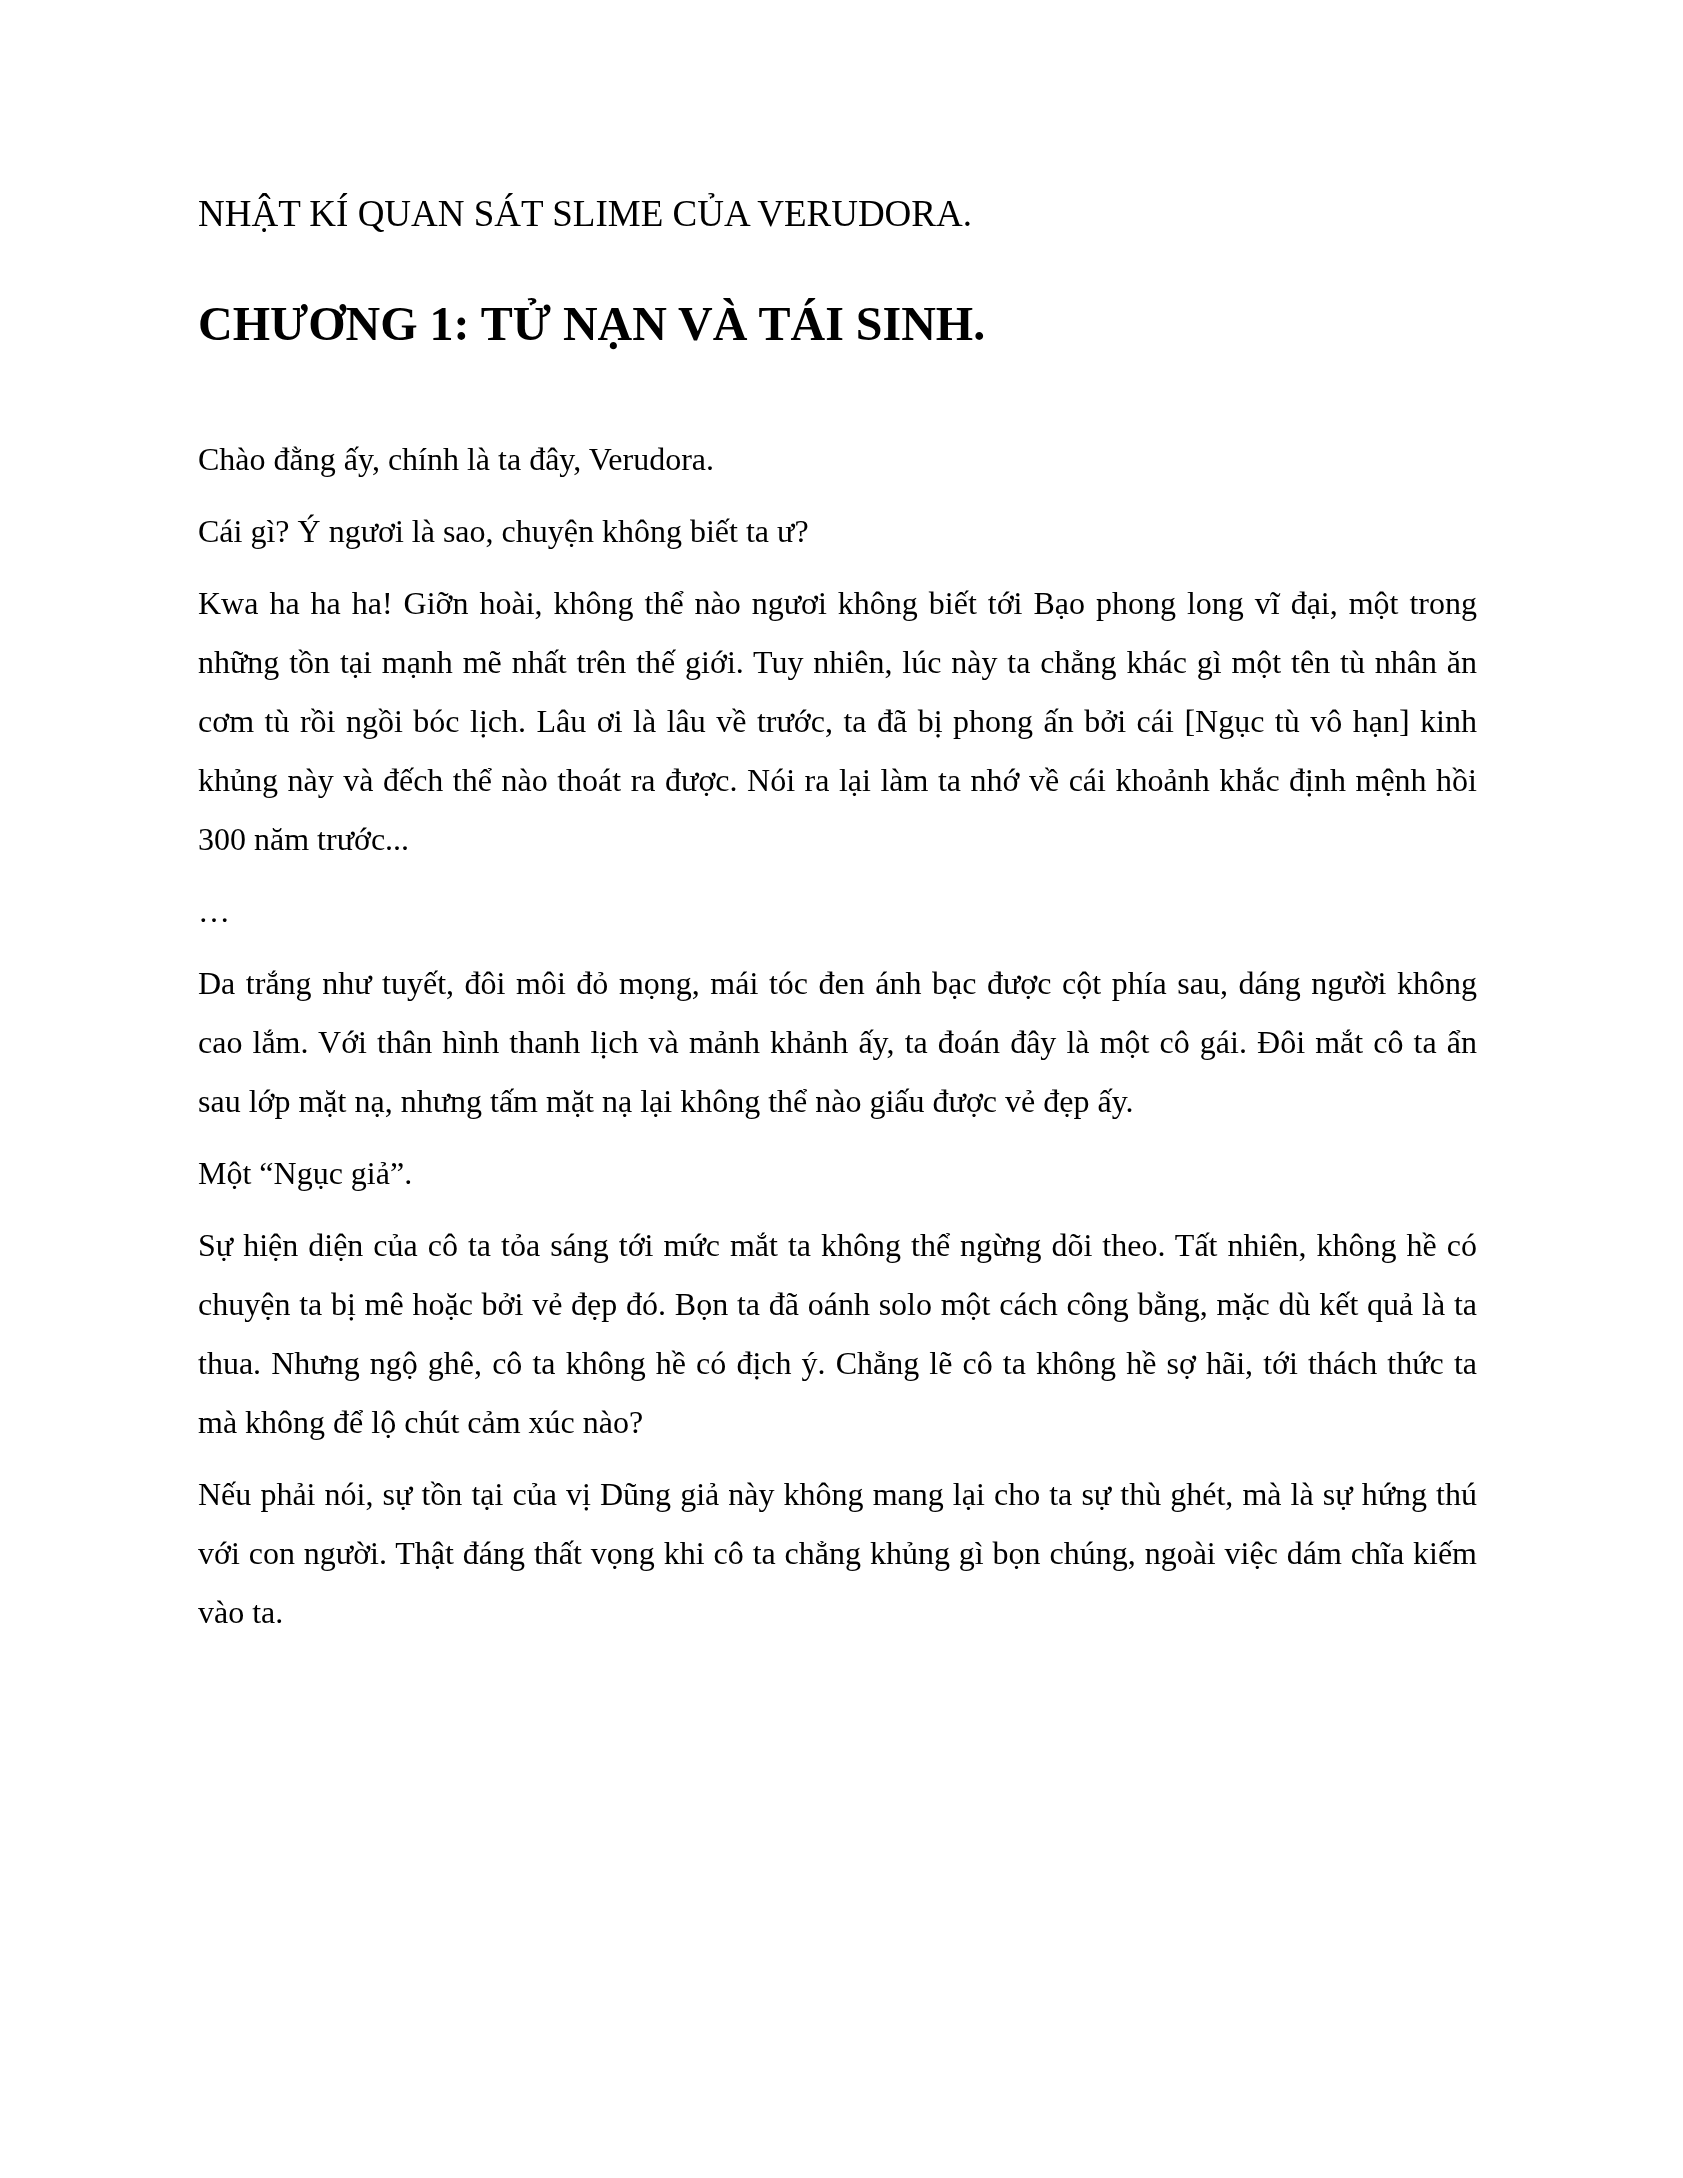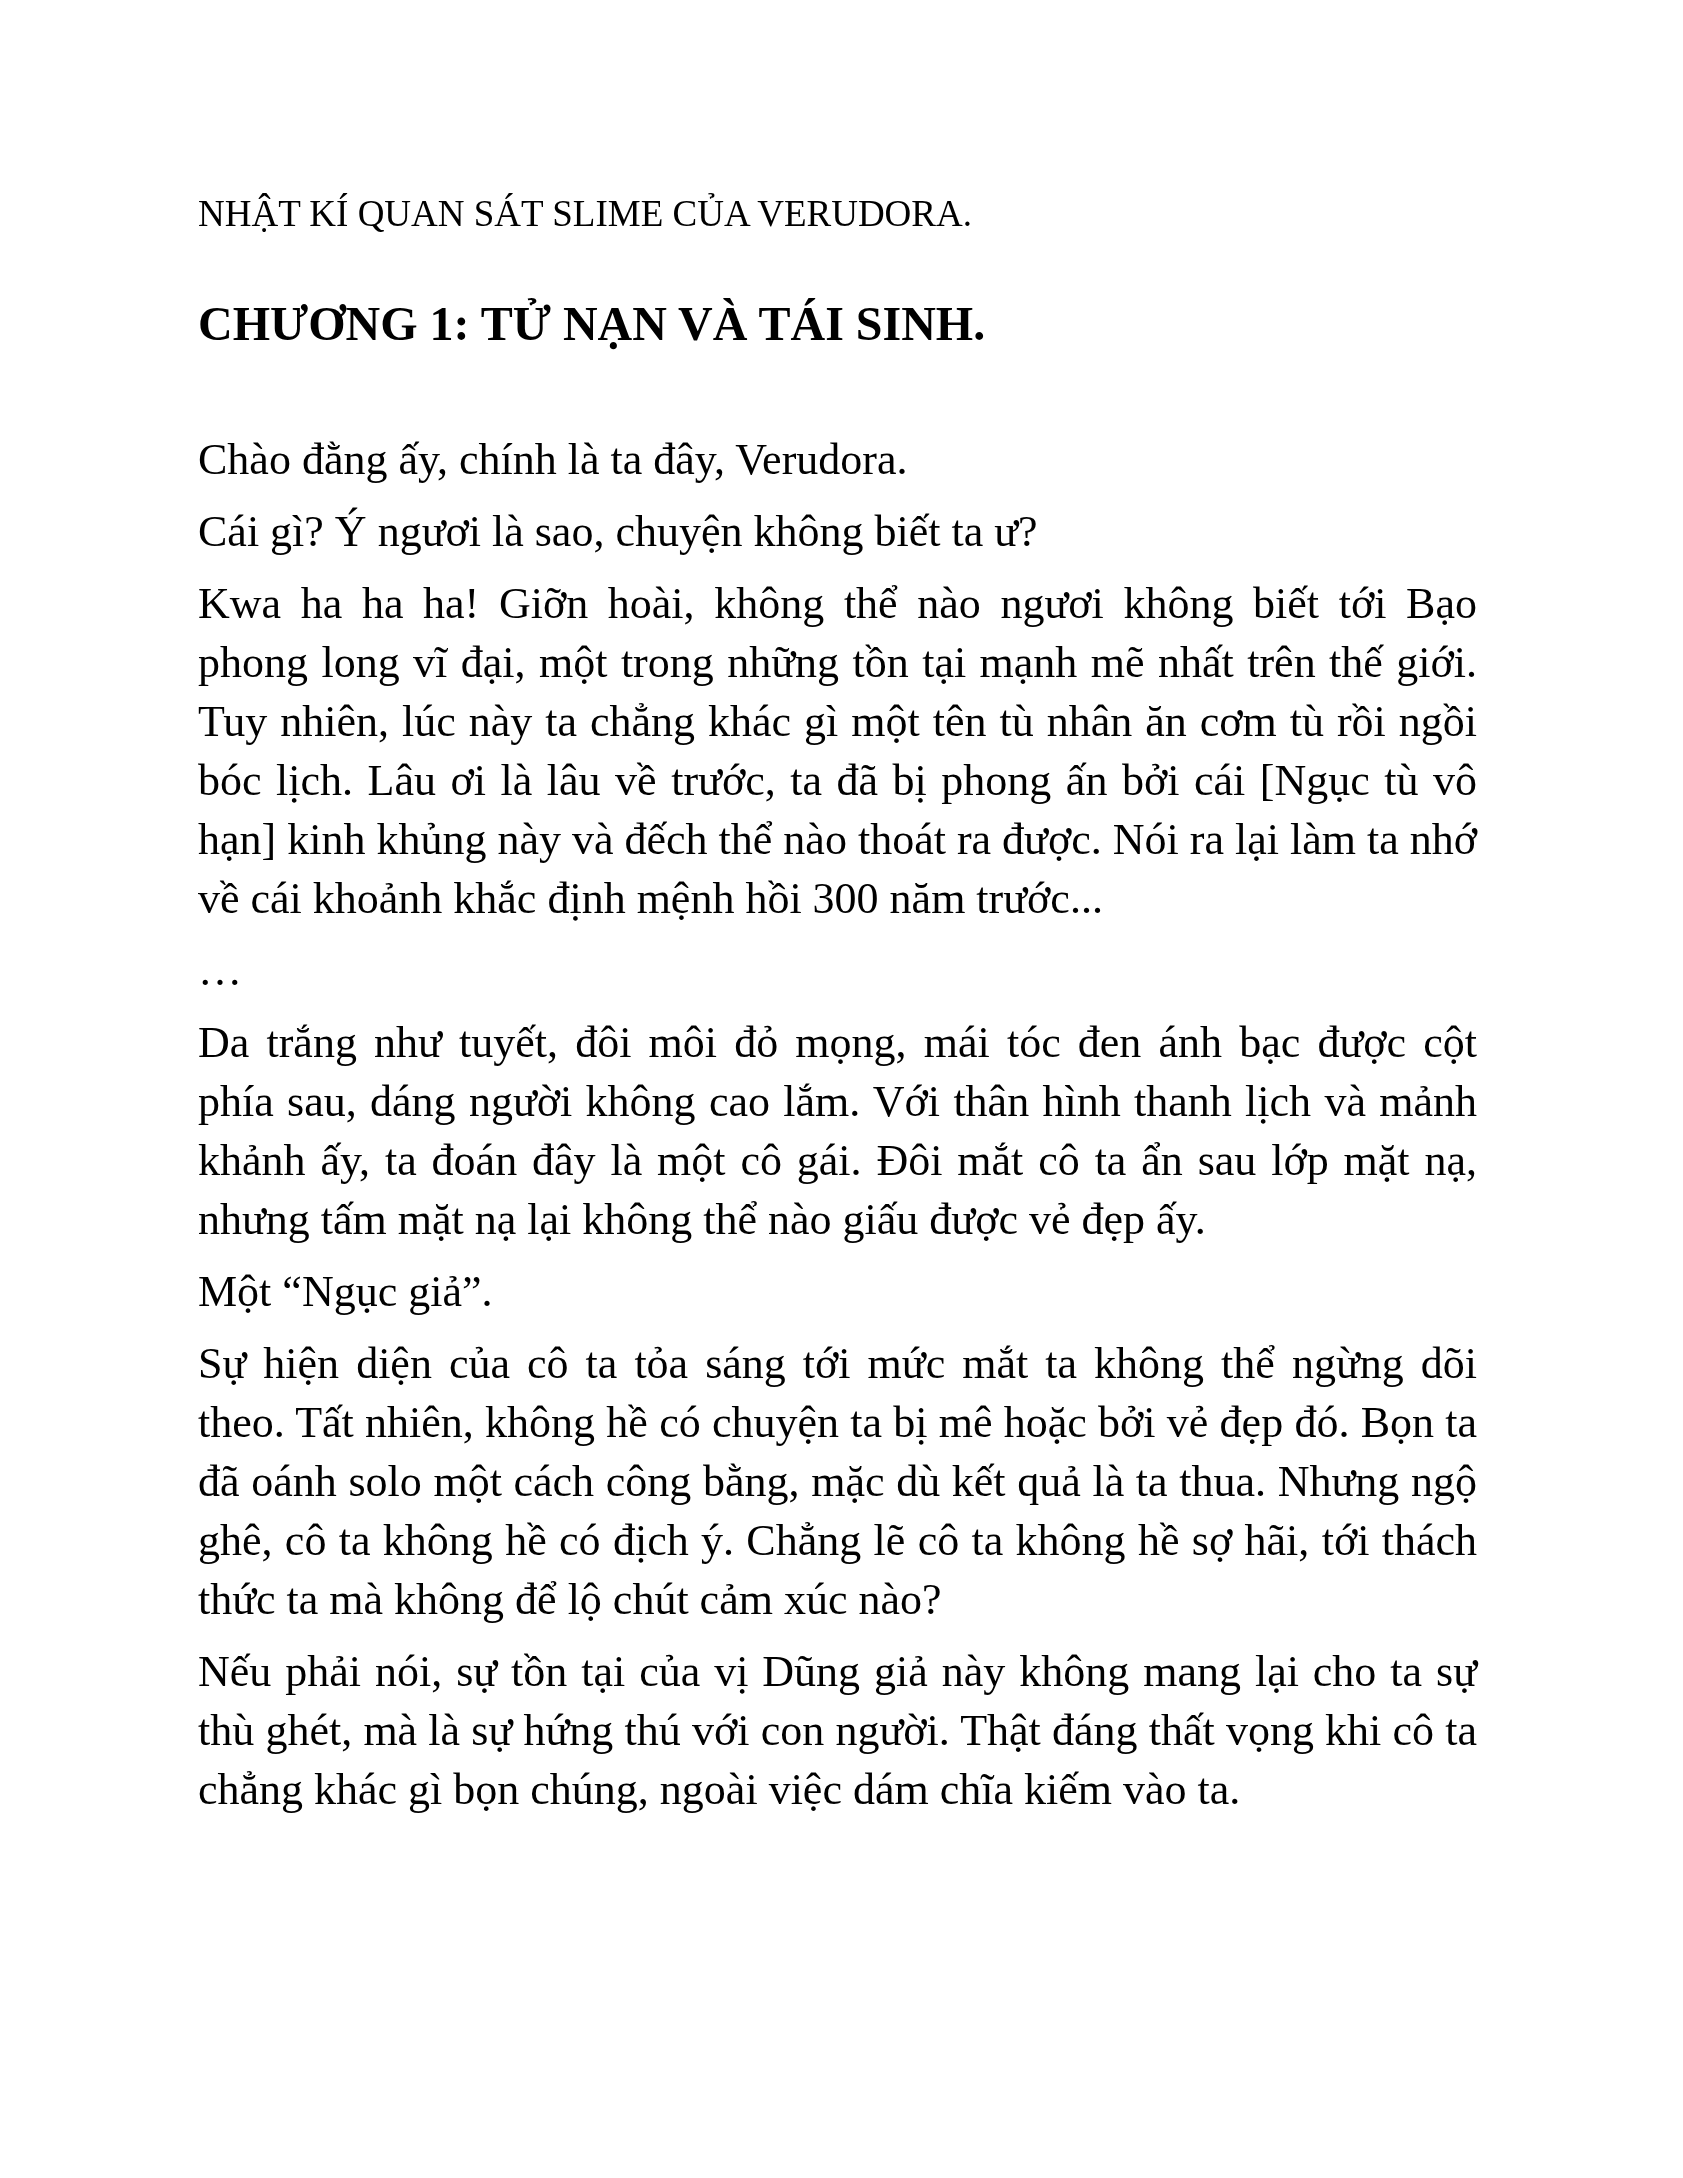--- a/index.html
+++ b/index.html
@@ -29,21 +29,21 @@
     font-weight: normal;
   }
   .chapter-title {
     font-size: 48px;
     line-height: 1.2;
     font-weight: bold;
     text-align: left;
     margin: 0 0 77px 0;
   }
   .body-text p {
-    font-size: 44px;
+    font-size: 32px;
     line-height: 59px;
     text-align: justify;
     text-justify: inter-word;
     margin: 0 8px 13px 0;
   }
 </style>
 </head>
 <body>
 
 <div class="page">
@@ -52,16 +52,16 @@
   <h1 class="chapter-title">CHƯƠNG 1: TỬ NẠN VÀ TÁI SINH.</h1>
 
   <div class="body-text">
     <p>Chào đằng ấy, chính là ta đây, Verudora.</p>
     <p>Cái gì? Ý ngươi là sao, chuyện không biết ta ư?</p>
     <p>Kwa ha ha ha! Giỡn hoài, không thể nào ngươi không biết tới Bạo phong long vĩ đại, một trong những tồn tại mạnh mẽ nhất trên thế giới. Tuy nhiên, lúc này ta chẳng khác gì một tên tù nhân ăn cơm tù rồi ngồi bóc lịch. Lâu ơi là lâu về trước, ta đã bị phong ấn bởi cái [Ngục tù vô hạn] kinh khủng này và đếch thể nào thoát ra được. Nói ra lại làm ta nhớ về cái khoảnh khắc định mệnh hồi 300 năm trước...</p>
     <p>…</p>
     <p>Da trắng như tuyết, đôi môi đỏ mọng, mái tóc đen ánh bạc được cột phía sau, dáng người không cao lắm. Với thân hình thanh lịch và mảnh khảnh ấy, ta đoán đây là một cô gái. Đôi mắt cô ta ẩn sau lớp mặt nạ, nhưng tấm mặt nạ lại không thể nào giấu được vẻ đẹp ấy.</p>
     <p>Một “Ngục giả”.</p>
     <p>Sự hiện diện của cô ta tỏa sáng tới mức mắt ta không thể ngừng dõi theo. Tất nhiên, không hề có chuyện ta bị mê hoặc bởi vẻ đẹp đó. Bọn ta đã oánh solo một cách công bằng, mặc dù kết quả là ta thua. Nhưng ngộ ghê, cô ta không hề có địch ý. Chẳng lẽ cô ta không hề sợ hãi, tới thách thức ta mà không để lộ chút cảm xúc nào?</p>
-    <p>Nếu phải nói, sự tồn tại của vị Dũng giả này không mang lại cho ta sự thù ghét, mà là sự hứng thú với con người. Thật đáng thất vọng khi cô ta chẳng khác gì bọn chúng, ngoài việc dám chĩa kiếm vào ta.</p>
+    <p>Nếu phải nói, sự tồn tại của vị Dũng giả này không mang lại cho ta sự thù ghét, mà là sự hứng thú với con người. Thật đáng thất vọng khi cô ta chẳng khủng gì bọn chúng, ngoài việc dám chĩa kiếm vào ta.</p>
   </div>
 </div>
 
 
 </body></html>

